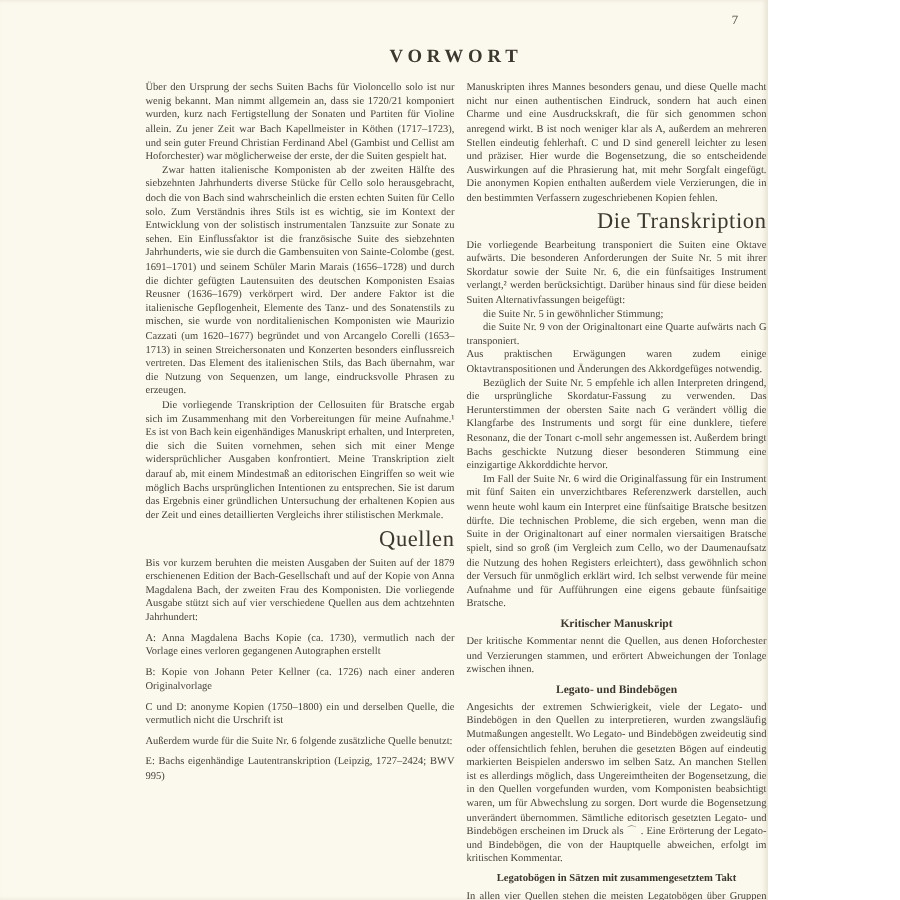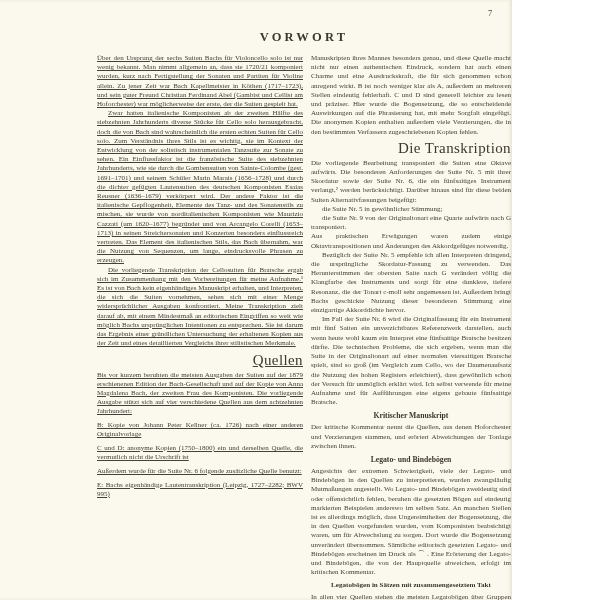--- a/index.html
+++ b/index.html
@@ -17,21 +17,21 @@
     font-size:8.5px;color:#4a453d;
   }
   .page-title{
     position:absolute;top:30px;left:97px;width:414px;text-align:center;
     font-size:12.5px;font-weight:bold;letter-spacing:3.2px;color:#3c372f;
   }
   .col{
     position:absolute;top:54px;color:#45403a;
     font-size:7px;line-height:9.2px;text-align:justify;
   }
-  .col-left{left:97px;width:206px;text-decoration:underline;}
+  .col-left{left:97px;width:206px;}
   .col-right{left:311px;width:200px;}
   .col p, .col div{margin:0;}
   .p1{text-indent:0;}
   .p{text-indent:11px;}
   .gp{margin-top:4.5px !important;text-indent:0;}
   .gpind{margin-top:4.5px !important;text-indent:11px;}
   .hl{
     text-align:right;font-size:15px;line-height:11px;letter-spacing:0.4px;
     margin:6.5px 0 4.5px !important;color:#3c372f;
   }
@@ -49,24 +49,25 @@
 
 <div class="page" style="background: rgb(251, 248, 237); color: rgb(69, 64, 58);">
   <div class="page-number">7</div>
   <div class="page-title">VORWORT</div>
   <div class="col col-left">
       <p class="p1">Über den Ursprung der sechs Suiten Bachs für Violoncello solo ist nur wenig bekannt. Man nimmt allgemein an, dass sie 1720/21 komponiert wurden, kurz nach Fertigstellung der Sonaten und Partiten für Violine allein. Zu jener Zeit war Bach Kapellmeister in Köthen (1717–1723), und sein guter Freund Christian Ferdinand Abel (Gambist und Cellist am Hoforchester) war möglicherweise der erste, der die Suiten gespielt hat.</p>
       <p class="p">Zwar hatten italienische Komponisten ab der zweiten Hälfte des siebzehnten Jahrhunderts diverse Stücke für Cello solo herausgebracht, doch die von Bach sind wahrscheinlich die ersten echten Suiten für Cello solo. Zum Verständnis ihres Stils ist es wichtig, sie im Kontext der Entwicklung von der solistisch instrumentalen Tanzsuite zur Sonate zu sehen. Ein Einflussfaktor ist die französische Suite des siebzehnten Jahrhunderts, wie sie durch die Gambensuiten von Sainte-Colombe (gest. 1691–1701) und seinem Schüler Marin Marais (1656–1728) und durch die dichter gefügten Lautensuiten des deutschen Komponisten Esaias Reusner (1636–1679) verkörpert wird. Der andere Faktor ist die italienische Gepflogenheit, Elemente des Tanz- und des Sonatenstils zu mischen, sie wurde von norditalienischen Komponisten wie Maurizio Cazzati (um 1620–1677) begründet und von Arcangelo Corelli (1653–1713) in seinen Streichersonaten und Konzerten besonders einflussreich vertreten. Das Element des italienischen Stils, das Bach übernahm, war die Nutzung von Sequenzen, um lange, eindrucksvolle Phrasen zu erzeugen.</p>
       <p class="p">Die vorliegende Transkription der Cellosuiten für Bratsche ergab sich im Zusammenhang mit den Vorbereitungen für meine Aufnahme.¹ Es ist von Bach kein eigenhändiges Manuskript erhalten, und Interpreten, die sich die Suiten vornehmen, sehen sich mit einer Menge widersprüchlicher Ausgaben konfrontiert. Meine Transkription zielt darauf ab, mit einem Mindestmaß an editorischen Eingriffen so weit wie möglich Bachs ursprünglichen Intentionen zu entsprechen. Sie ist darum das Ergebnis einer gründlichen Untersuchung der erhaltenen Kopien aus der Zeit und eines detaillierten Vergleichs ihrer stilistischen Merkmale.</p>
       <div class="hl">Quellen</div>
       <p class="p1">Bis vor kurzem beruhten die meisten Ausgaben der Suiten auf der 1879 erschienenen Edition der Bach-Gesellschaft und auf der Kopie von Anna Magdalena Bach, der zweiten Frau des Komponisten. Die vorliegende Ausgabe stützt sich auf vier verschiedene Quellen aus dem achtzehnten Jahrhundert:</p>
+      <p class="gp">A: Anna Magdalena Bachs Kopie (ca. 1730), vermutlich nach der Vorlage eines verloren gegangenen Autographen erstellt</p>
       <p class="gp">B: Kopie von Johann Peter Kellner (ca. 1726) nach einer anderen Originalvorlage</p>
       <p class="gp">C und D: anonyme Kopien (1750–1800) ein und derselben Quelle, die vermutlich nicht die Urschrift ist</p>
       <p class="gp">Außerdem wurde für die Suite Nr. 6 folgende zusätzliche Quelle benutzt:</p>
-      <p class="gp">E: Bachs eigenhändige Lautentranskription (Leipzig, 1727–2282; BWV 995)</p>
+      <p class="gp">E: Bachs eigenhändige Lautentranskription (Leipzig, 1727–2424; BWV 995)</p>
     </div>
   <div class="col col-right">
       <p class="p1">Manuskripten ihres Mannes besonders genau, und diese Quelle macht nicht nur einen authentischen Eindruck, sondern hat auch einen Charme und eine Ausdruckskraft, die für sich genommen schon anregend wirkt. B ist noch weniger klar als A, außerdem an mehreren Stellen eindeutig fehlerhaft. C und D sind generell leichter zu lesen und präziser. Hier wurde die Bogensetzung, die so entscheidende Auswirkungen auf die Phrasierung hat, mit mehr Sorgfalt eingefügt. Die anonymen Kopien enthalten außerdem viele Verzierungen, die in den bestimmten Verfassern zugeschriebenen Kopien fehlen.</p>
       <div class="hl">Die Transkription</div>
       <p class="p1">Die vorliegende Bearbeitung transponiert die Suiten eine Oktave aufwärts. Die besonderen Anforderungen der Suite Nr. 5 mit ihrer Skordatur sowie der Suite Nr. 6, die ein fünfsaitiges Instrument verlangt,² werden berücksichtigt. Darüber hinaus sind für diese beiden Suiten Alternativfassungen beigefügt:</p>
       <p class="p">die Suite Nr. 5 in gewöhnlicher Stimmung;</p>
       <p class="p">die Suite Nr. 9 von der Originaltonart eine Quarte aufwärts nach G transponiert.</p>
       <p class="p1">Aus praktischen Erwägungen waren zudem einige Oktavtranspositionen und Änderungen des Akkordgefüges notwendig.</p>
       <p class="p">Bezüglich der Suite Nr. 5 empfehle ich allen Interpreten dringend, die ursprüngliche Skordatur-Fassung zu verwenden. Das Herunterstimmen der obersten Saite nach G verändert völlig die Klangfarbe des Instruments und sorgt für eine dunklere, tiefere Resonanz, die der Tonart c-moll sehr angemessen ist. Außerdem bringt Bachs geschickte Nutzung dieser besonderen Stimmung eine einzigartige Akkorddichte hervor.</p>
       <p class="p">Im Fall der Suite Nr. 6 wird die Originalfassung für ein Instrument mit fünf Saiten ein unverzichtbares Referenzwerk darstellen, auch wenn heute wohl kaum ein Interpret eine fünfsaitige Bratsche besitzen dürfte. Die technischen Probleme, die sich ergeben, wenn man die Suite in der Originaltonart auf einer normalen viersaitigen Bratsche spielt, sind so groß (im Vergleich zum Cello, wo der Daumenaufsatz die Nutzung des hohen Registers erleichtert), dass gewöhnlich schon der Versuch für unmöglich erklärt wird. Ich selbst verwende für meine Aufnahme und für Aufführungen eine eigens gebaute fünfsaitige Bratsche.</p>

